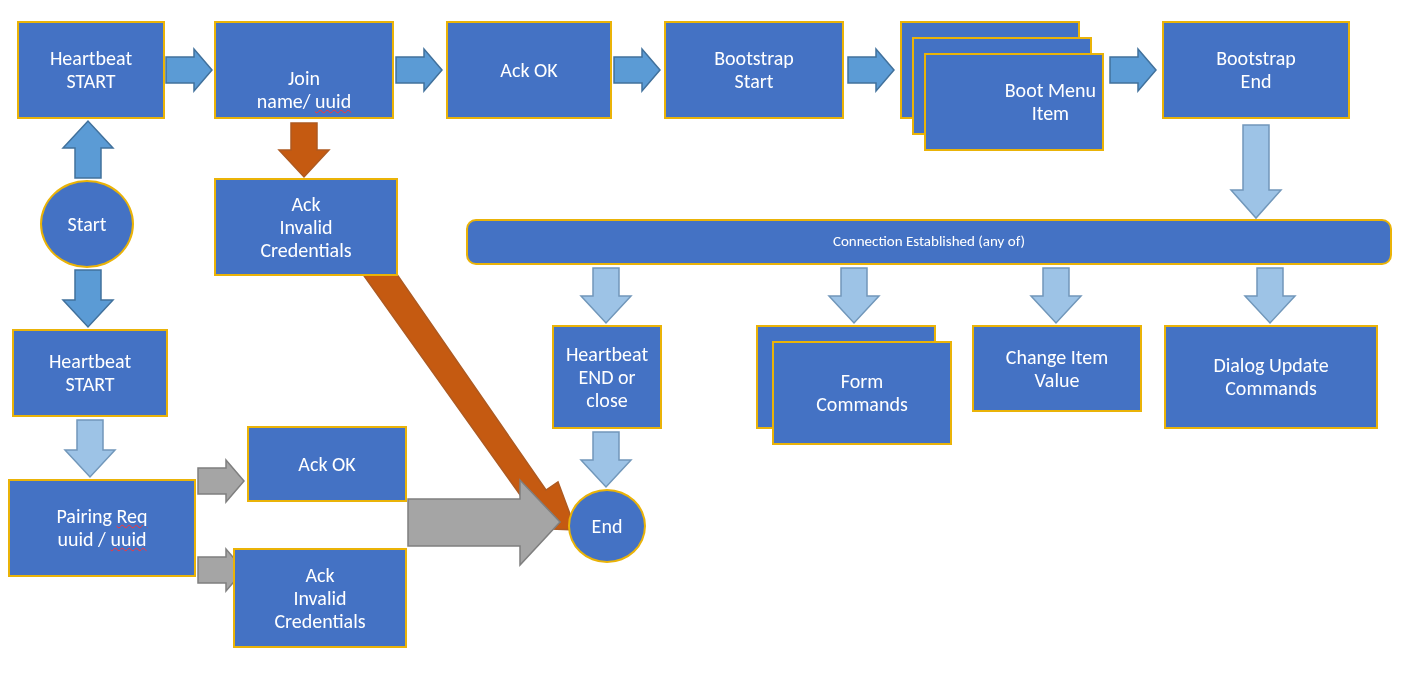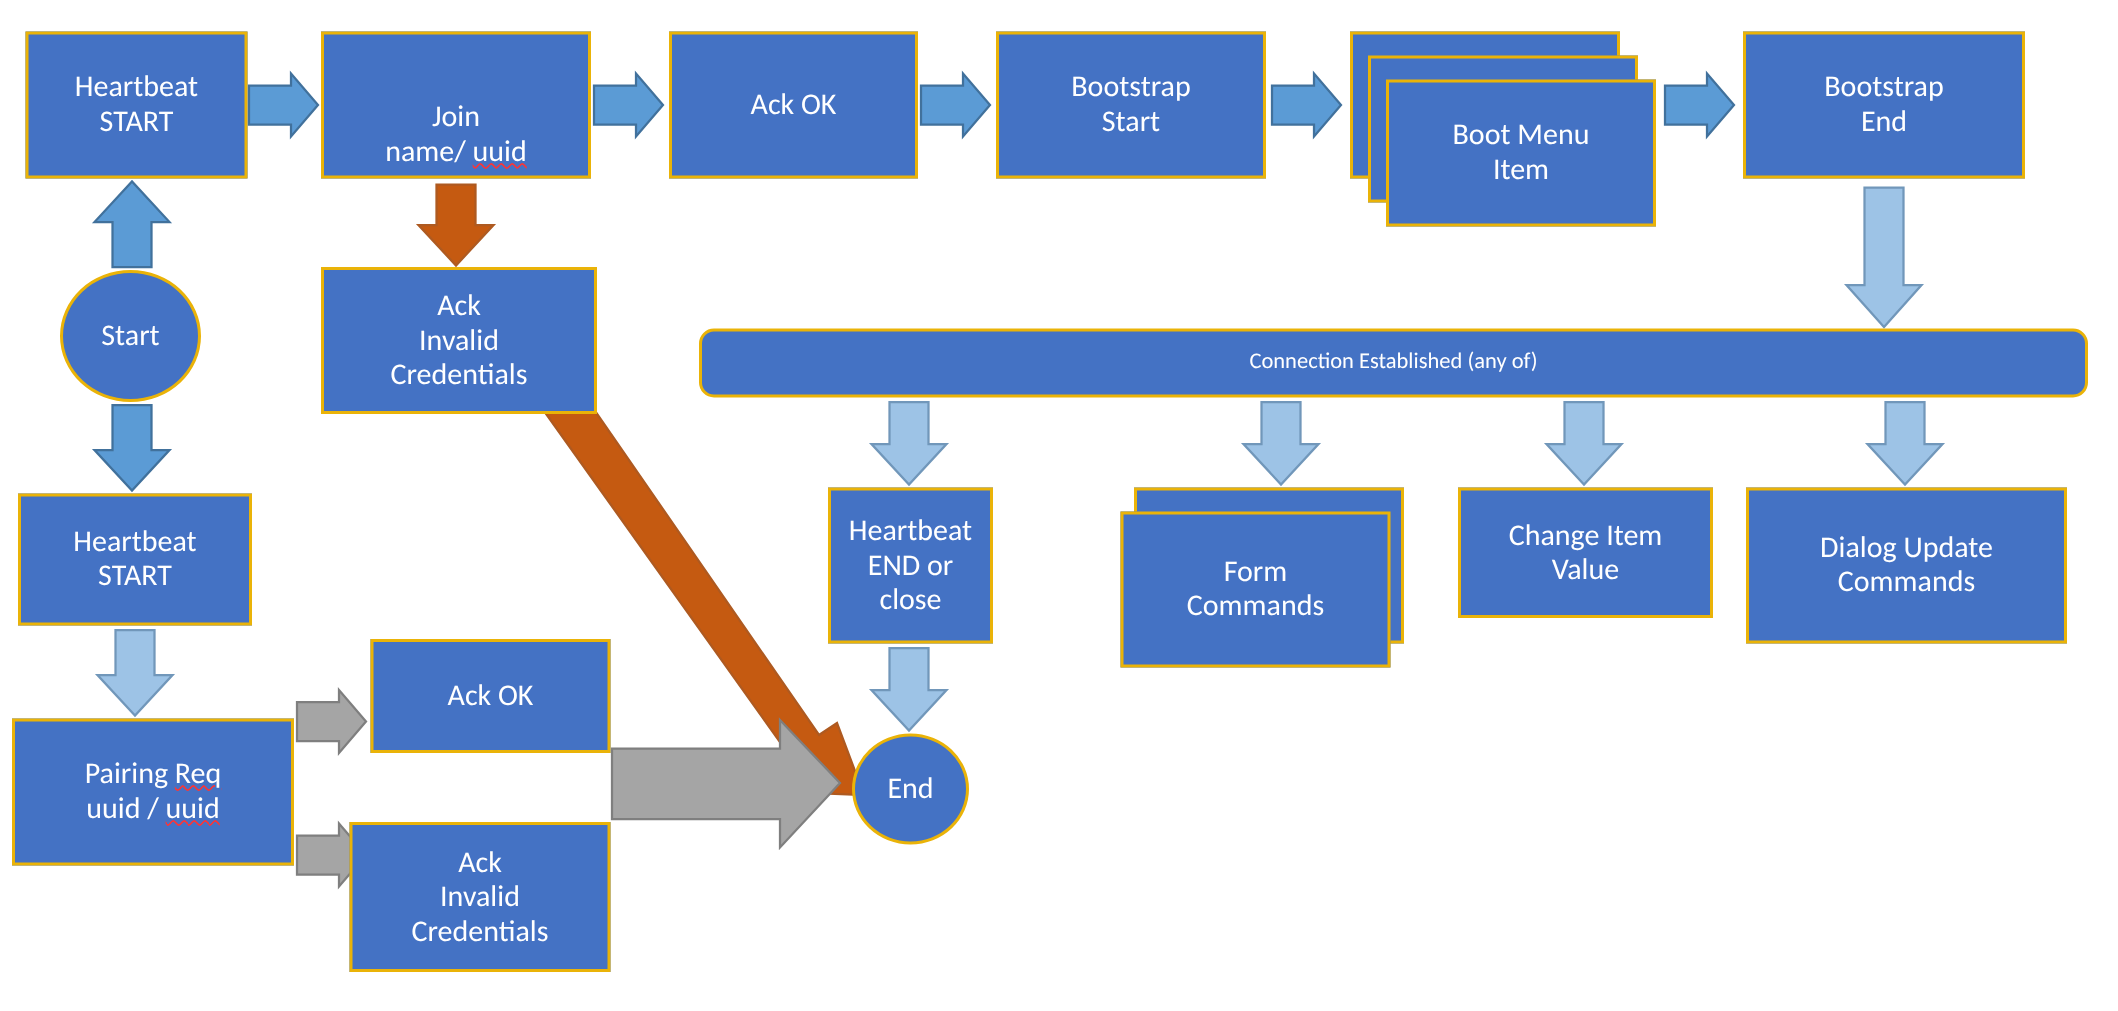--- a/index.html
+++ b/index.html
@@ -149,21 +149,21 @@
   <div class="box" style="left:446px; top:21px; width:166px; height:98px;">
     <span>Ack OK</span>
   </div>
 
   <div class="box" style="left:664px; top:21px; width:180px; height:98px;">
     <span><span>Bootstrap</span><br><span>Start</span></span>
   </div>
 
   <div class="box" style="left:900px; top:21px; width:180px; height:98px;"></div>
   <div class="box" style="left:912px; top:37px; width:180px; height:98px;"></div>
-  <div class="box" style="left:924px; top:53px; width:180px; height:98px;">
+  <div class="box" style="left:924px; top:53px; width:180px; height:98px;justify-content:flex-end;">
     <span><span>Boot Menu</span><br><span>Item</span></span>
   </div>
 
   <div class="box" style="left:1162px; top:21px; width:188px; height:98px;">
     <span><span>Bootstrap</span><br><span>End</span></span>
   </div>
 
   <div class="box circle" style="left:40px; top:180px; width:94px; height:88px;">
     <span>Start</span>
   </div>
@@ -205,21 +205,21 @@
 
   <div class="box" style="left:552px; top:325px; width:110px; height:104px;">
     <span>
       <span>Heartbeat</span><br>
       <span>END or</span><br>
       <span>close</span>
     </span>
   </div>
 
   <div class="box" style="left:756px; top:325px; width:180px; height:104px;"></div>
-  <div class="box" style="left:747px; top:341px; width:180px; height:104px;">
+  <div class="box" style="left:772px; top:341px; width:180px; height:104px;">
     <span><span>Form</span><br><span>Commands</span></span>
   </div>
 
   <div class="box" style="left:972px; top:325px; width:170px; height:87px;">
     <span><span>Change Item</span><br><span>Value</span></span>
   </div>
 
   <div class="box" style="left:1164px; top:325px; width:214px; height:104px;">
     <span><span>Dialog Update</span><br><span>Commands</span></span>
   </div>

